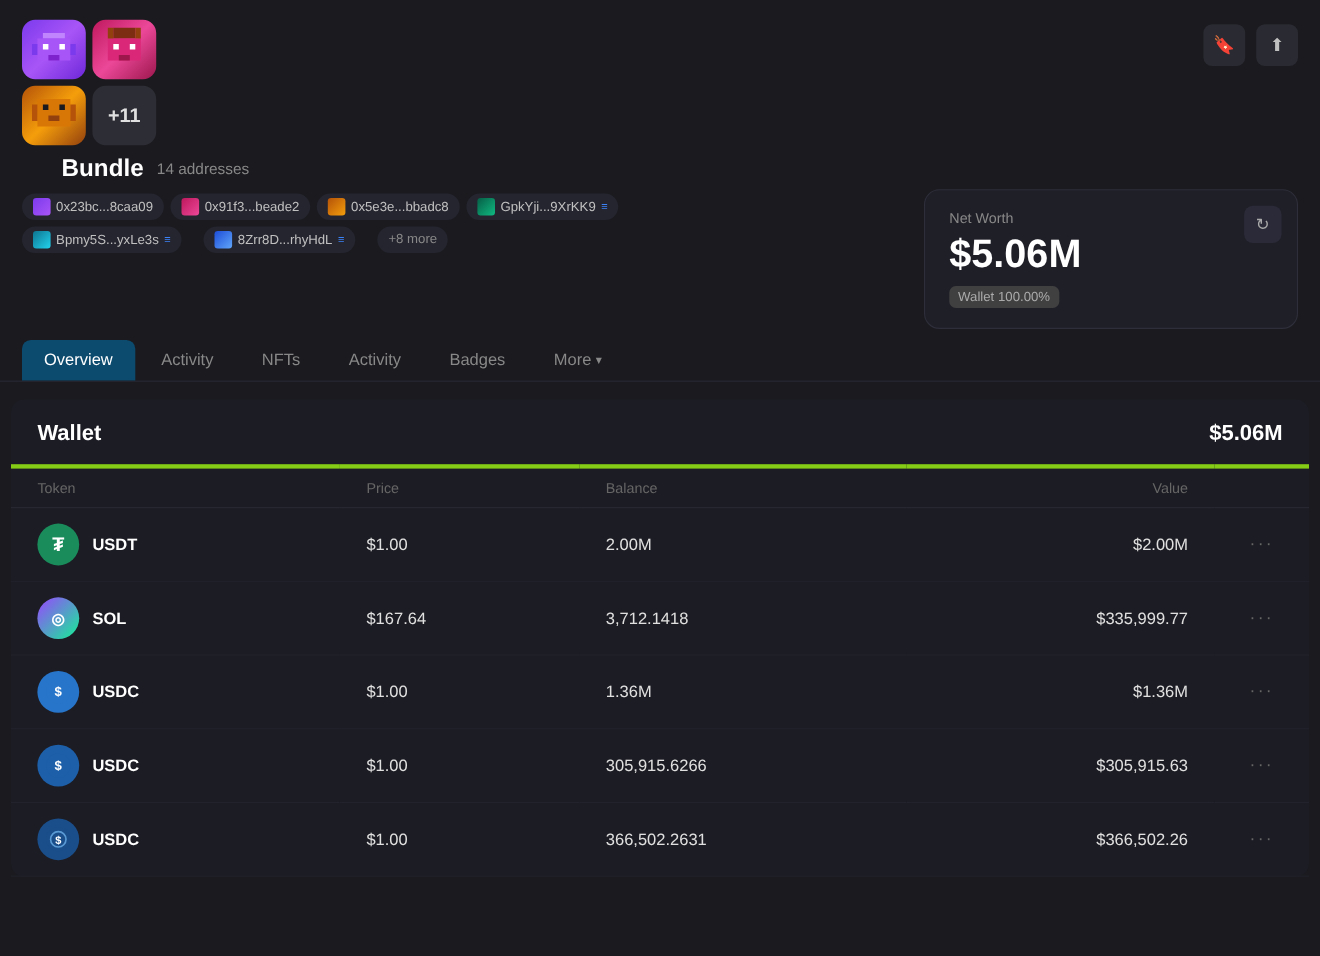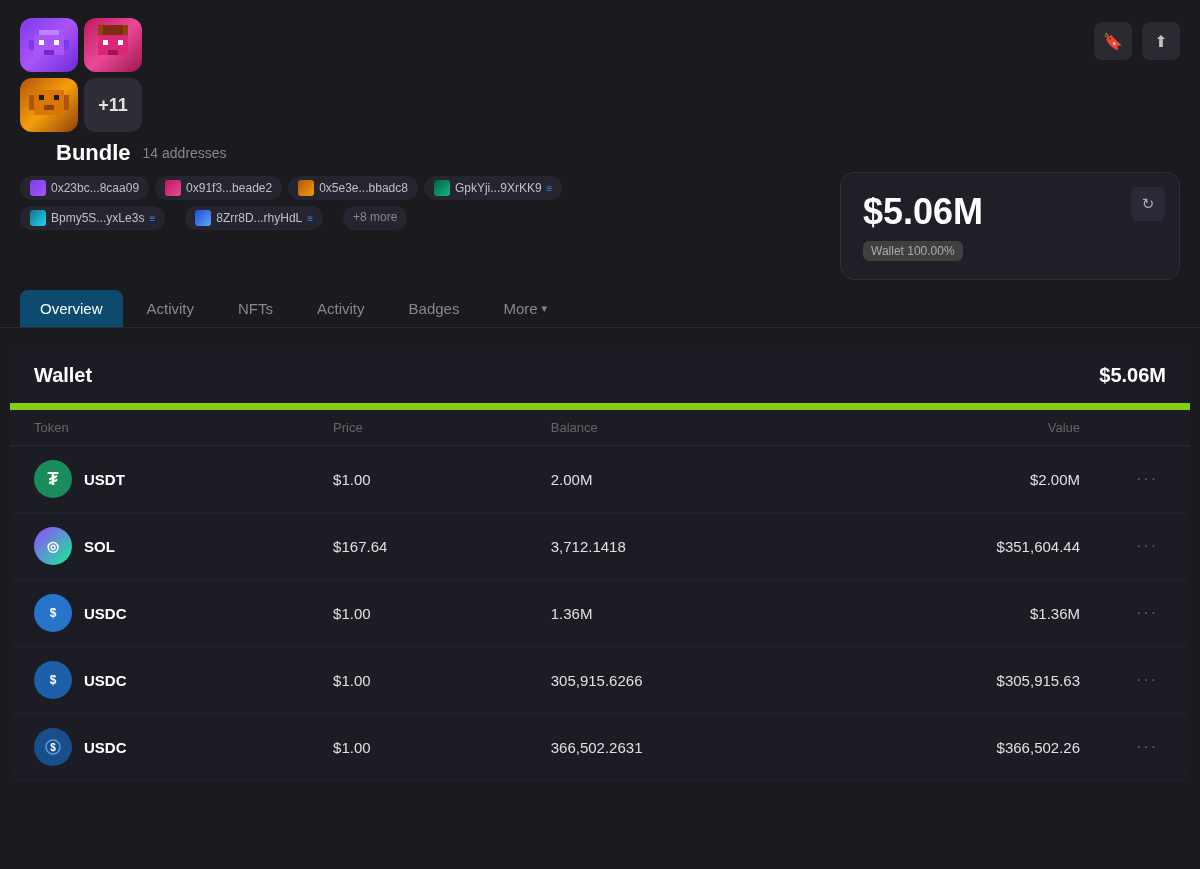--- a/index.html
+++ b/index.html
@@ -240,21 +240,21 @@
       color: #ffffff;
     }
 
     
     .token-table {
       width: 100%;
       border-collapse: collapse;
     }
 
     .token-table thead tr {
-      border-top: 7px solid #84cc16;
+      border-top: 4px solid #84cc16;
       border-bottom: 1px solid #2a2a35;
     }
 
     .token-table th {
       padding: 10px 24px;
       font-size: 13px;
       color: #666;
       font-weight: 500;
       text-align: left;
     }
@@ -409,20 +409,21 @@
           <span>8Zrr8D...rhyHdL</span>
           <span class="equals-icon">≡</span>
         </div>
 
         <div class="more-tag">+8 more</div>
       </div>
     </div>
   </div>
 
   <div class="net-worth-card" style="margin-left:20px; margin-top:6px;">
+    <div class="net-worth-label">Net Worth</div>
     <div class="net-worth-value">$5.06M</div>
     <div class="wallet-badge">Wallet 100.00%</div>
     <button class="refresh-btn">
       <span>↻</span>
     </button>
   </div>
 </div>
 
 <div class="tabs-row">
   <button class="tab-item active">Overview</button>
@@ -471,21 +472,21 @@
 
       <tr>
         <td>
           <div class="token-cell">
             <div class="token-logo sol" style="font-size:14px; color:#fff;">◎</div>
             <span class="token-name">SOL</span>
           </div>
         </td>
         <td>$167.64</td>
         <td>3,712.1418</td>
-        <td class="right">$351,604.44</td>
+        <td class="right">$335,999.77</td>
         <td class="right">
           <button class="more-dots-btn">···</button>
         </td>
       </tr>
 
       <tr>
         <td>
           <div class="token-cell">
             <div class="token-logo usdc" style="font-size:13px; font-weight:bold; color:#fff;">
               <svg width="22" height="22" viewBox="0 0 22 22">

